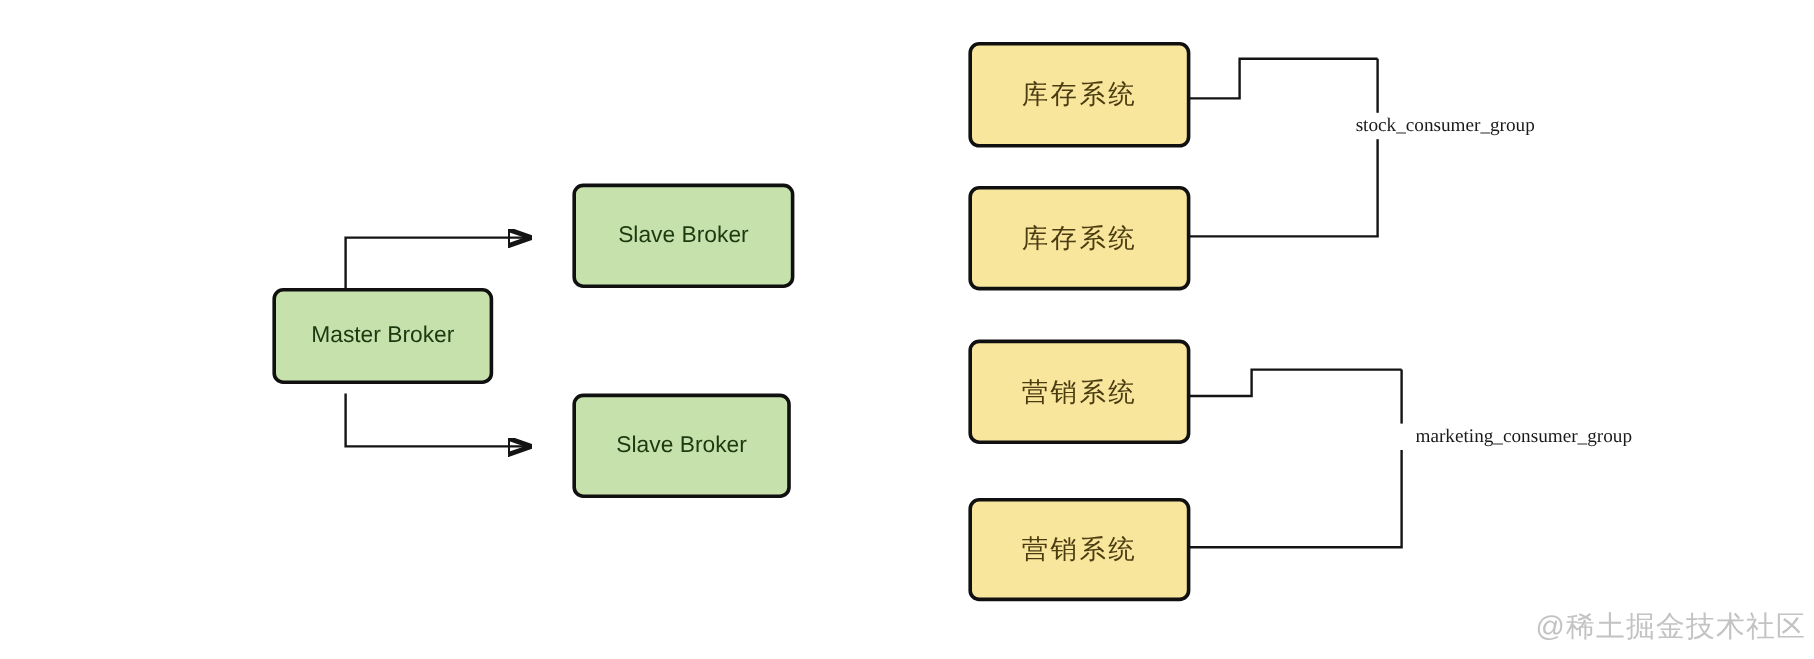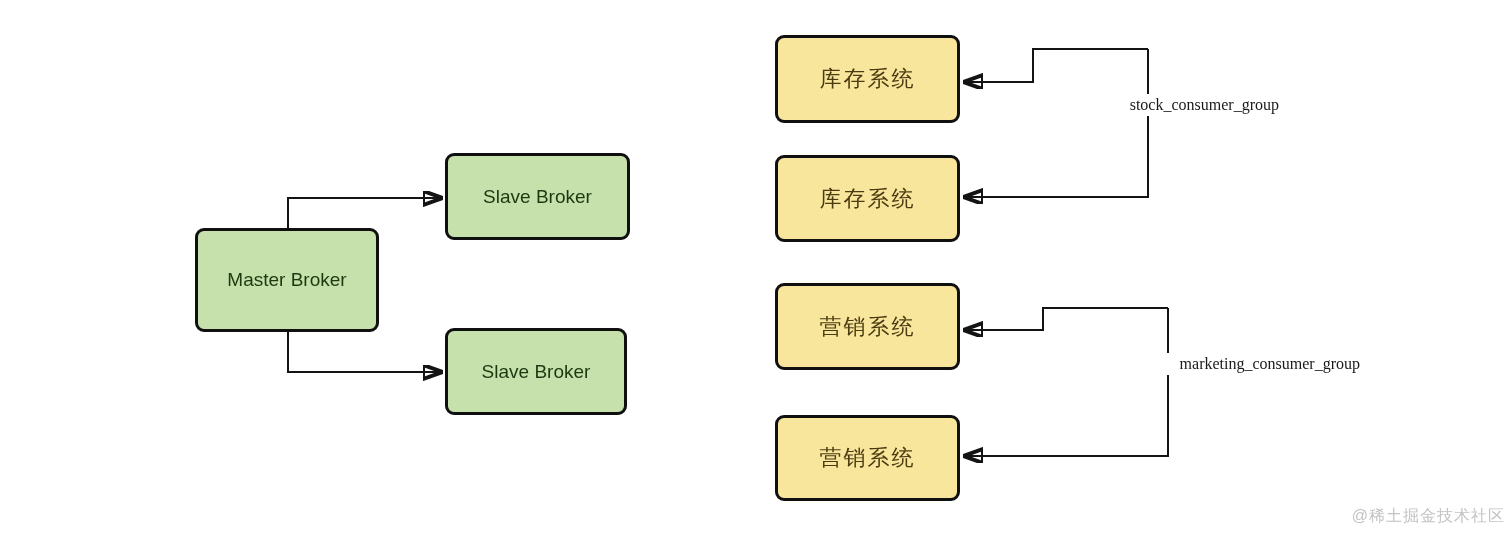--- a/index.html
+++ b/index.html
@@ -35,20 +35,21 @@
     stroke-width:2;
   }
   .node{
     position:absolute;
     z-index:2;
     display:flex;
     align-items:center;
     justify-content:center;
     border:3px solid var(--node-border);
     border-radius:9px;
+    margin-left:32px;
   }
   .node-broker{
     background:var(--broker-fill);
     color:var(--broker-text);
     font-size:19px;
   }
   .node-consumer{
     background:var(--consumer-fill);
     color:var(--consumer-text);
     font-size:22px;
@@ -64,21 +65,21 @@
     text-align:right;
     padding:2px 0;
     white-space:nowrap;
     font-family:Liberation Serif, serif;
   }
   .watermark{
     position:absolute;
     z-index:3;
     top:506px;
     right:7px;
-    font-size:16px;
+    font-size:24px;
     color:var(--watermark-color);
     letter-spacing:1px;
   }
 </style>
 </head>
 <body>
 
 <div class="canvas">
 
   <svg class="connector-layer" viewBox="0 0 1512 549" xmlns="http://www.w3.org/2000/svg" aria-hidden="true">
@@ -94,21 +95,21 @@
 
     <path d="M1148,49 L1033,49 L1033,82 L963,82" marker-end="url(#arrow)"></path>
 
     <path d="M1148,49 L1148,197 L963,197" marker-end="url(#arrow)"></path>
 
     <path d="M1168,308 L1043,308 L1043,330 L963,330" marker-end="url(#arrow)"></path>
 
     <path d="M1168,308 L1168,456 L963,456" marker-end="url(#arrow)"></path>
   </svg>
 
-  <div class="node node-broker" style="left:195px;top:228px;width:184px;height:104px;">
+  <div class="node node-broker" style="left:195px;top:240px;width:184px;height:80px;">
     <span>Master Broker</span>
   </div>
 
   <div class="node node-broker" style="left:445px;top:153px;width:185px;height:87px;">
     <span>Slave Broker</span>
   </div>
 
   <div class="node node-broker" style="left:445px;top:328px;width:182px;height:87px;">
     <span>Slave Broker</span>
   </div>

